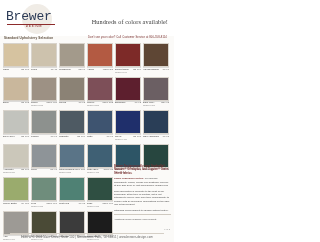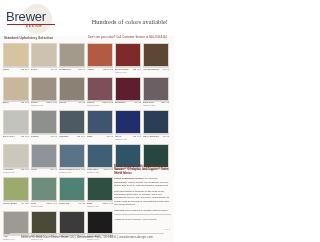--- a/index.html
+++ b/index.html
@@ -32,21 +32,21 @@
   .logo-disc{
     position:absolute;
     left:18px;top:-2px;
     width:30px;height:30px;
     border-radius:50%;
     background:#f0ece6;
   }
   .logo-word{
     position:absolute;
     left:2px;top:3px;
-    font-family:Liberation Sans, sans-serif;
+    font-family:Liberation Mono, monospace;
     font-size:13px;
     letter-spacing:-0.2px;
     color:#2b3a56;
     font-weight:400;
   }
   .logo-rule{
     position:absolute;
     left:3px;top:18px;
     width:48px;height:1px;
     background:#8d2b2b;

